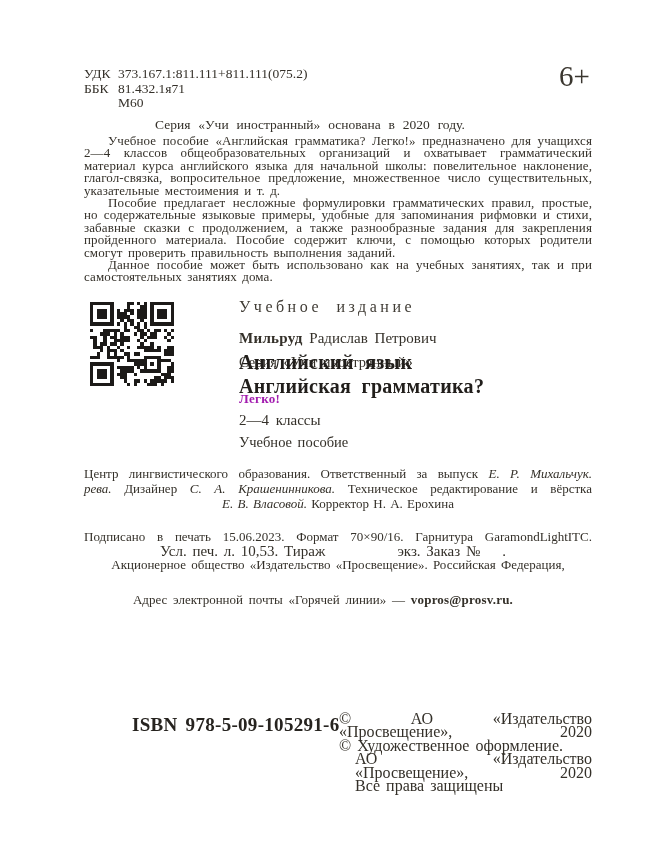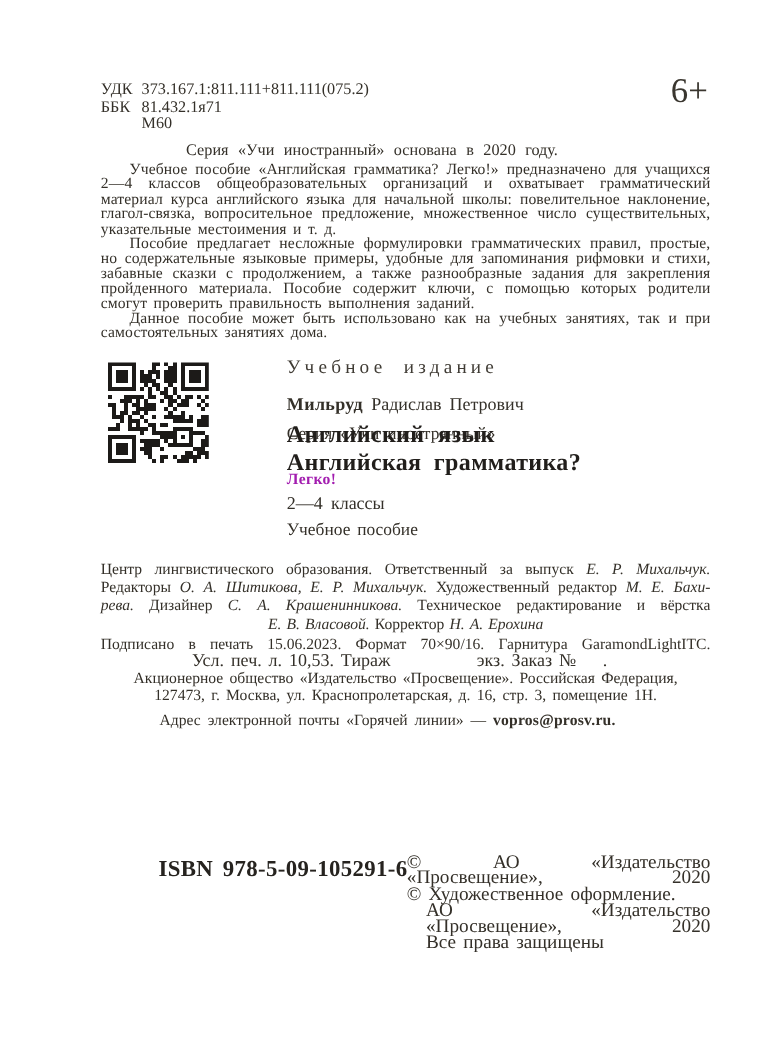--- a/index.html
+++ b/index.html
@@ -418,34 +418,32 @@
     <div class="ed-author"><span class="surname">Мильруд</span><span> Радислав Петрович</span></div>
     <div class="ed-subject">Английский язык</div>
     <div class="ed-title1">Английская грамматика?</div>
     <div class="ed-title2">Легко!</div>
     <div class="ed-grades">2—4 классы</div>
     <div class="ed-type">Учебное пособие</div>
   </div>
 
   <div class="credits">
     <div class="cl"><span>Центр лингвистического образования. Ответственный за выпуск </span><span style="font-style: italic;">Е. Р. Михальчук.</span></div>
-    <div class="cl"><span>Редакторы </span><span style="font-style: italic;">О. А. Шитикова, Е. Р. Михальчук.</span><span> Художественный редактор </span><span style="font-style: italic;">М. Е. Бахи-</span></div>
     <div class="cl"><span style="font-style: italic;">рева.</span><span> Дизайнер </span><span style="font-style: italic;">С. А. Крашенинникова.</span><span> Техническое редактирование и вёрстка</span></div>
-    <div class="cl center"><span style="font-style: italic;">Е. В. Власовой.</span><span> Корректор </span><span style="font-style: italic;">Н. А. Ерохина</span></div>
+    <div class="cl center"><span style="font-style: italic;">Е. В. Власовой.</span><span> Корректор </span><span style="">Н. А. Ерохина</span></div>
   </div>
 
   <div class="print1">Подписано в печать 15.06.2023. Формат 70×90/16. Гарнитура GaramondLightITC.</div>
 
   <div class="print2">
     <span>Усл. печ. л. 10,53. Тираж</span><span class="gap g1"></span><span>экз. Заказ №</span><span class="gap g2"></span><span>.</span>
   </div>
 
   <div class="pub">
     <div>Акционерное общество «Издательство «Просвещение». Российская Федерация,</div>
-    <div>127473, г. Москва, ул. Краснопролетарская, д. 16, стр. 3, помещение 1Н.</div>
   </div>
 
   <div class="hotline">
     <span>Адрес электронной почты «Горячей линии» — </span><strong>vopros@prosv.ru.</strong>
   </div>
 
   <div class="isbn">ISBN 978-5-09-105291-6</div>
 
   <div class="copyright">
     <div class="cr j">© АО «Издательство «Просвещение», 2020</div>

